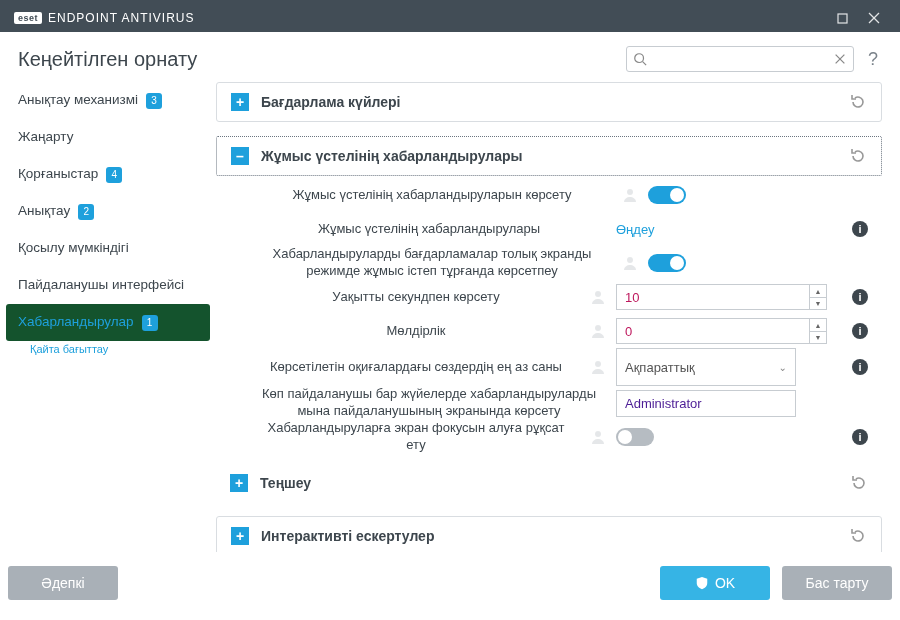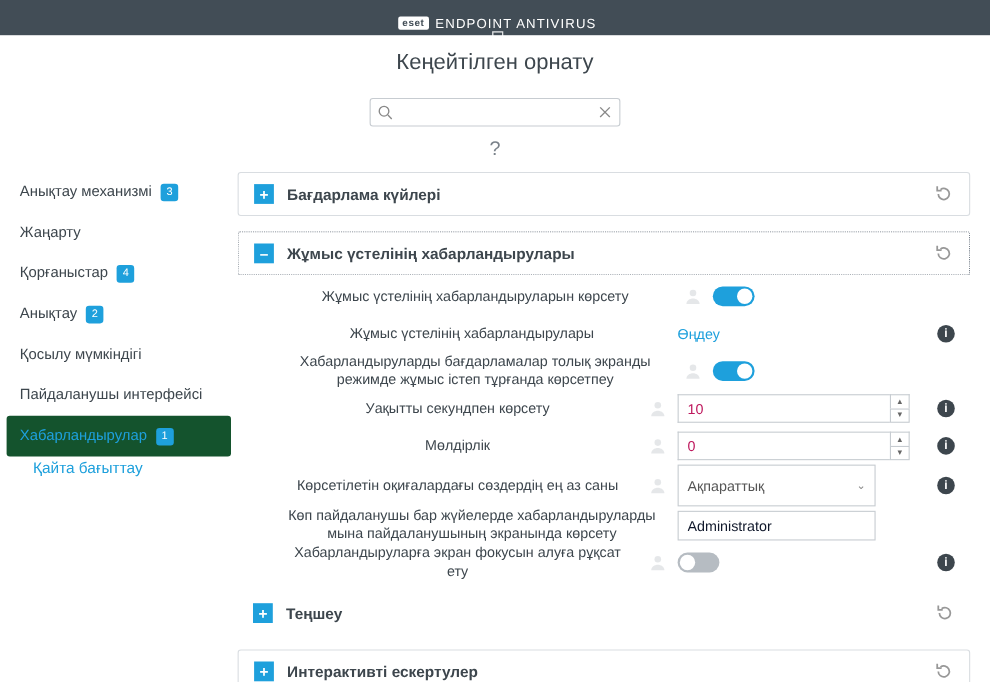--- a/index.html
+++ b/index.html
@@ -1,43 +1,43 @@
 <!DOCTYPE html>
 <html><head>
 <meta charset="utf-8">
 <style>
   * { box-sizing: border-box; margin: 0; padding: 0; font-family: "Segoe UI", Arial, sans-serif; }
   html, body { width: 900px; height: 620px; overflow: hidden; background:#fff; }
   
-  .titlebar { height: 32px; background:#424d56; color:#fff; display:flex; align-items:center; padding:14px 10px 0 14px; font-size:12px; letter-spacing:1px;flex-direction:column; }
+  .titlebar { height: 32px; background:#424d56; color:#fff; display:flex; align-items:center; padding:4px 10px 0 14px; font-size:12px; letter-spacing:1px; }
   .titlebar .brand { display:flex; align-items:center; gap:6px; }
   .titlebar .brand .logo { background:#fff; color:#424d56; font-weight:bold; font-size:9px; padding:1px 4px; border-radius:2px; letter-spacing:0.5px;}
   .titlebar .brand .name { font-weight:300; }
   .titlebar .spacer { flex:1; }
   .titlebar .winbtn { width:32px; height:32px; display:flex; align-items:center; justify-content:center; opacity:.85; cursor:pointer; }
   .titlebar .winbtn svg { stroke:#fff; }
 
   
-  .header { display:flex; align-items:center; padding:14px 18px 10px 18px; gap:10px;flex-direction:column; }
+  .header { display:flex; align-items:center; padding:14px 18px 10px 18px; gap:10px; }
   .header h1 { font-size:20px; color:#3d464d; font-weight:400; }
   .header .grow { flex:1; }
   .searchwrap { position:relative; width:228px; }
   .searchwrap input { width:100%; height:26px; border:1px solid #c7ccd1; border-radius:3px; padding:0 26px 0 26px; font-size:12px; color:#333; outline:none; }
   .searchwrap .mag, .searchwrap .clear { position:absolute; top:50%; transform:translateY(-50%); width:14px; height:14px; }
   .searchwrap .mag { left:7px; }
   .searchwrap .clear { right:7px; cursor:pointer; }
   .help { font-size:18px; color:#7a828a; cursor:pointer; padding:0 4px;}
 
   
   .body { display:flex; height: calc(620px - 32px - 56px - 62px); }
   .sidebar { width:210px; padding:0 0 0 6px; }
   .sidebar .item { display:flex; align-items:center; gap:8px; min-height:37px; padding:4px 10px 4px 12px; font-size:13.5px; color:#3d464d; cursor:pointer; border-radius:3px; line-height:1.2; }
   .sidebar .item.active { background:#14532d; color:#1ea0dc; }
   .sidebar .item .badge { background:#1ea0dc; color:#fff; min-width:16px; height:16px; font-size:10px; border-radius:3px; display:inline-flex; align-items:center; justify-content:center; padding:0 4px;}
-  .sidebar .sub { color:#1ea0dc; font-size:14px; padding:2px 10px 4px 24px; cursor:pointer;}
+  .sidebar .sub { color:#1ea0dc; font-size:11px; padding:2px 10px 4px 24px; cursor:pointer;}
 
   .main { flex:1; padding:0 18px 0 6px; overflow-y:auto; }
 
   .panel { border:1px solid #d9dde1; border-radius:3px; margin-bottom:14px; background:#fff; }
   .panel.flat { border:none; }
   .panel-head { display:flex; align-items:center; gap:12px; padding:10px 14px; cursor:pointer; }
   .panel-head.emph { border:1px dotted #6b7580; border-radius:2px; }
   .plusminus { width:18px; height:18px; display:flex; align-items:center; justify-content:center; background:#1ea0dc; color:#fff; font-weight:bold; font-size:14px; line-height:1;}
   .panel-head .title { font-size:14px; font-weight:700; color:#3d464d; flex:1; }
   .revert { width:18px; height:18px; cursor:pointer; opacity:.6; }
@@ -57,21 +57,21 @@
 
   .link { color:#1ea0dc; font-size:13px; cursor:pointer; }
 
   .spin { display:flex; width:180px; }
   .spin input { flex:1; height:26px; border:1px solid #c7ccd1; border-right:none; text-align:left; padding:0 8px; font-size:13px; color:#be185d; outline:none;}
   .spin .btns { display:flex; flex-direction:column; }
   .spin .btns div { width:18px; height:13px; border:1px solid #c7ccd1; display:flex; align-items:center; justify-content:center; cursor:pointer; font-size:7px; color:#666;}
   .spin .btns div:first-child{border-bottom:none;}
 
   .select { width:180px; height:26px; border:1px solid #c7ccd1; padding:18px 8px; font-size:13px; color:#555; display:flex; align-items:center; justify-content:space-between; cursor:pointer;}
-  .textin { width:180px; height:27px; border:1px solid #c7ccd1; padding:0 8px; font-size:13px; color:#0f172a; outline:none;}
+  .textin { width:180px; height:27px; border:1px solid #c7ccd1; padding:0 8px; font-size:13px; color:#4c1d95; outline:none;}
 
   
   .footer { height:62px; border-top:0; display:flex; align-items:center; padding:0 8px; gap:12px;}
   .footer .grow{flex:1;}
   .btn { min-width:110px; height:34px; border:none; border-radius:3px; font-size:14px; cursor:pointer; display:inline-flex; align-items:center; justify-content:center; gap:6px;}
   .btn.gray { background:#a9b0b7; color:#fff; }
   .btn.blue { background:#36b4e5; color:#fff; }
 </style>
 </head>
 <body>

